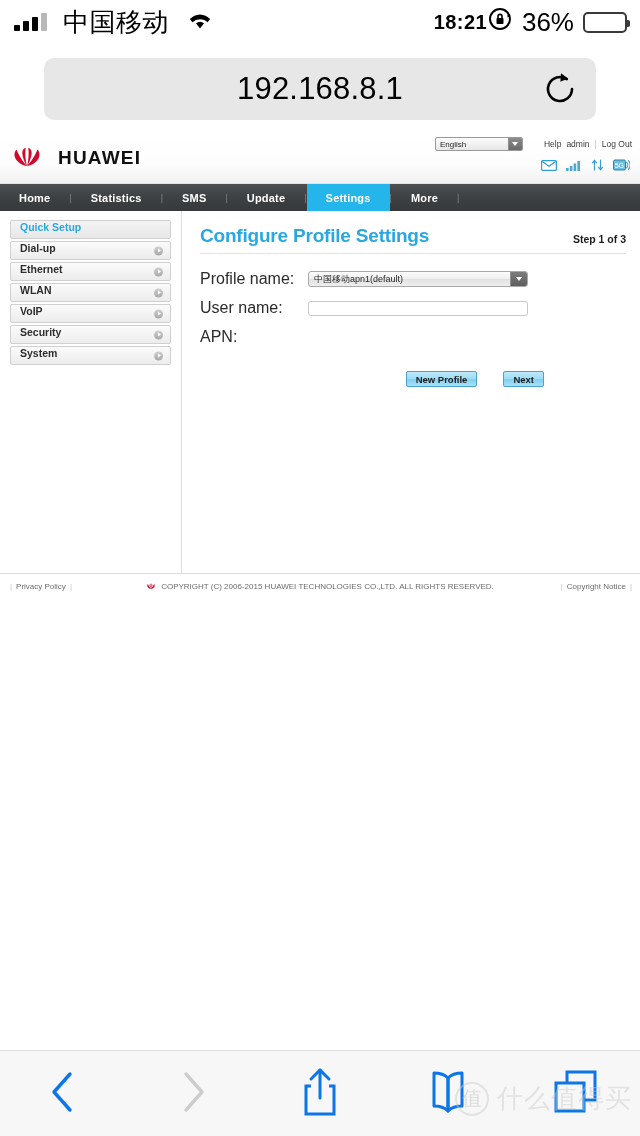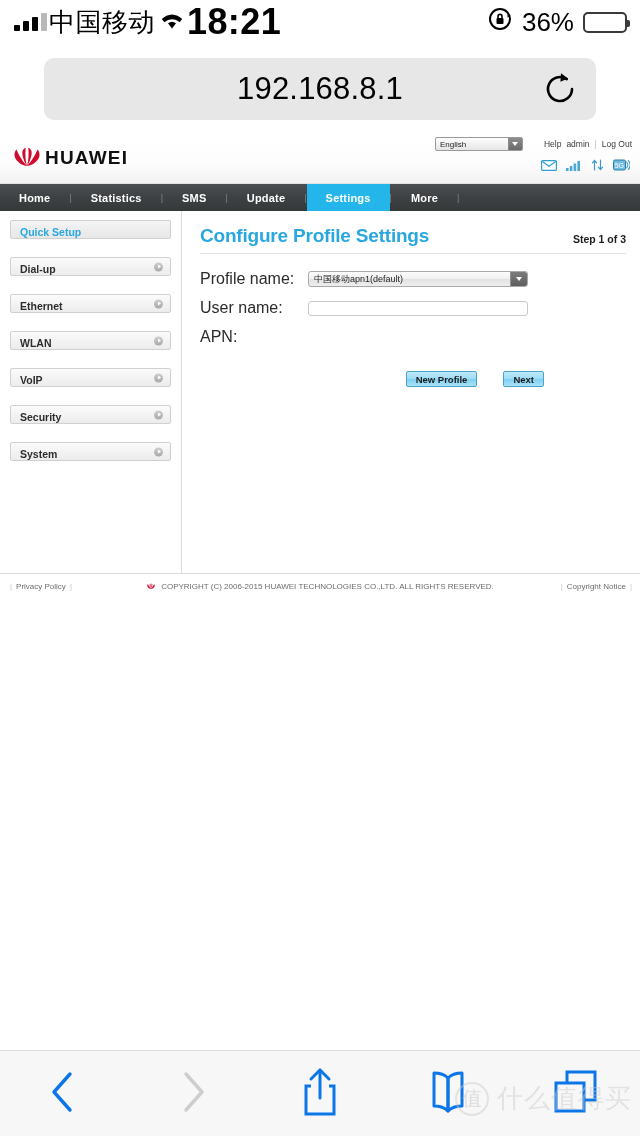--- a/index.html
+++ b/index.html
@@ -10,22 +10,22 @@
     overflow: hidden;
   }
   #screen { position: relative; width: 640px; height: 1136px; background: #ffffff; }
 
   
   .statusbar {
     position: absolute; top: 0; left: 0; width: 640px; height: 44px;
     display: flex; align-items: center; background: #ffffff;
     color: #000; font-size: 25px;
   }
-  .sb-left { display: flex; align-items: center; gap: 2px; padding-left: 14px; flex: 0 0 auto; }
-  .sb-center { flex: 1 1 auto; text-align: left; font-size: 36px; font-weight: 600; letter-spacing: 0.4px; }
+  .sb-left { display: flex; align-items: center; gap: 16px; padding-left: 14px; flex: 0 0 auto; }
+  .sb-center { flex: 1 1 auto; text-align: right; font-size: 20px; font-weight: 600; letter-spacing: 0.4px; }
   .sb-right { display: flex; align-items: center; gap: 9px; padding-right: 13px; flex: 0 0 auto; }
   .carrier { font-size: 26px; font-weight: 400; letter-spacing: 0.5px; }
   .sig-bars { display: flex; align-items: flex-end; gap: 3px; height: 17px; }
   .sig-bars i { display: block; width: 6px; background: #000; border-radius: 1px; }
   .sig-bars i:nth-child(1){ height: 6px; }
   .sig-bars i:nth-child(2){ height: 10px; }
   .sig-bars i:nth-child(3){ height: 14px; }
   .sig-bars i:nth-child(4){ height: 18px; background: #b8b8b8; }
   .battery-pct { font-size: 26px; font-weight: 400; }
   .battery {
@@ -58,21 +58,21 @@
     position: absolute; top: 134px; left: 0; width: 640px; height: 916px;
     background: #ffffff; overflow: hidden;
   }
 
   
   .hw-header {
     position: relative; height: 50px; width: 640px;
     background: linear-gradient(to bottom, #ffffff 0%, #fdfdfd 60%, #f2f2f2 100%);
     border-bottom: 1px solid #e3e3e3;
   }
-  .hw-logo { position: absolute; left: 10px; top: 10px; display: flex; align-items: center; gap: 1px; }
+  .hw-logo { position: absolute; left: 10px; top: 10px; display: flex; align-items: center; gap: 14px; }
   .hw-word { font-size: 19px; font-weight: 700; letter-spacing: 1.2px; color: #111; }
   .hdr-top-right {
     position: absolute; right: 8px; top: 3px; display: flex; gap: 21px;
   }
   .lang-select {
     position: relative; width: 88px; height: 14px;
     background: linear-gradient(to bottom,#fdfdfd,#e6e6e6);
     border: 1px solid #9a9a9a; border-radius: 2px;
     font-size: 8px; color: #222; display: flex; align-items: center; padding-left: 4px;
   }
@@ -102,24 +102,24 @@
     display: flex; align-items: center; padding: 0 19px;
     color: #ffffff; font-size: 11px; font-weight: 700; letter-spacing: 0.2px;
   }
   .nav-item.active { background: #24b6ea; }
   .nav-sep { display: flex; align-items: center; color: #7f8486; font-size: 9px; }
 
   
   .hw-body { display: flex; height: 362px; background: #fff; }
   .hw-side { width: 182px; padding: 9px 0 0 10px; border-right: 1px solid #dcdcdc; }
   .side-item {
-    position: relative; width: 161px; height: 19px; margin-bottom: 18px;
+    position: relative; width: 161px; height: 19px; margin-bottom: 2px;
     background: linear-gradient(to bottom,#fbfbfb,#ececec);
     border: 1px solid #d0d0d0; border-radius: 2px;
-    display: flex; align-items: flex-end; padding-left: 9px;
+    display: flex; align-items: flex-start; padding-left: 9px;
     font-size: 10.5px; font-weight: 700; color: #2d2d2d;
   }
   .side-item.active {
     background: linear-gradient(to bottom,#f4f4f4,#e7e7e7);
     color: #27a9e1;
   }
   .side-arrow {
     position: absolute; right: 7px; top: 50%; transform: translateY(-50%);
     width: 9px; height: 9px; border-radius: 50%;
     background: linear-gradient(to bottom,#cfcfcf,#a8a8a8);

